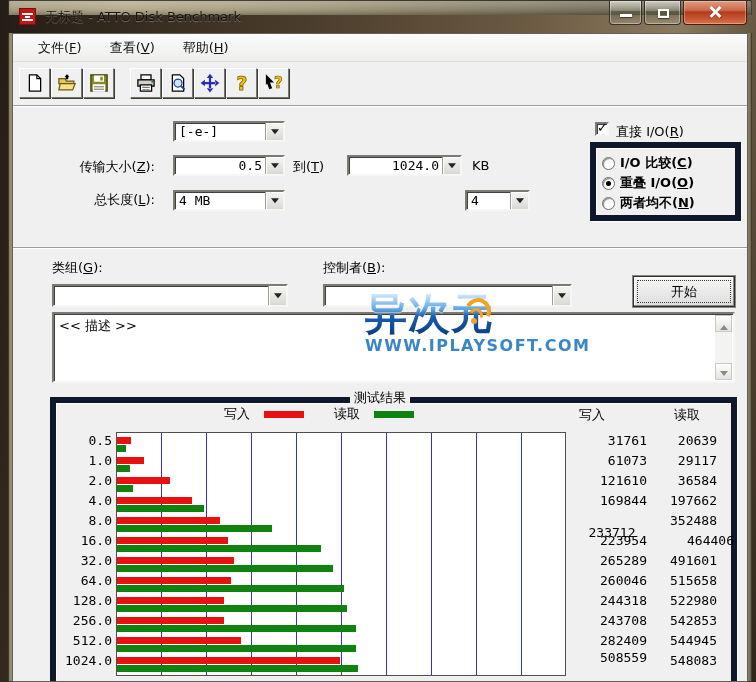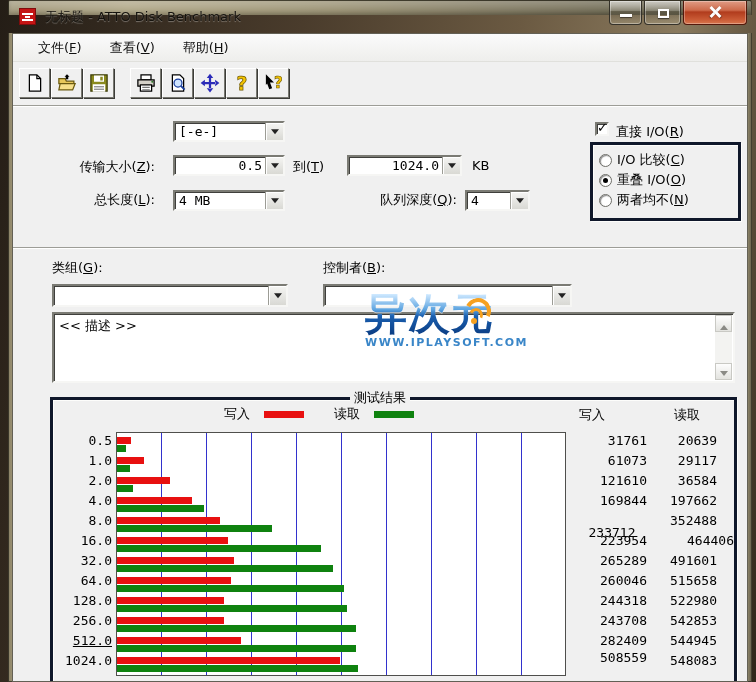--- a/index.html
+++ b/index.html
@@ -50,40 +50,40 @@
   
   .lbl { position:absolute; font-size:13px; color:#000; white-space:nowrap; }
   .rt { text-align:right; }
   .combo { position:absolute; background:#fff; border:2px solid; border-color:#7b7b74 #f6f6f4 #f6f6f4 #7b7b74; box-shadow:inset 1px 1px 0 #3f3f3c; }
   .cval { position:absolute; left:4px; right:21px; top:1px; bottom:1px; font:13px "DejaVu Sans Mono","Liberation Mono",monospace; color:#000; line-height:15px; white-space:nowrap; overflow:hidden; }
   .cval.num { text-align:right; }
   .cbtn { position:absolute; right:0; top:0; bottom:0; width:18px; background:linear-gradient(#f5f5f3,#d9d9d4); border-left:1px solid #9c9c95; box-shadow:inset 1px 1px 0 #fff; }
   .cbtn:after { content:""; position:absolute; left:50%; top:50%; transform:translate(-50%,-30%); border:4px solid transparent; border-top:5px solid #222; }
   .checkbox { position:absolute; width:14px; height:14px; background:#fff; border:2px solid; border-color:#7b7b74 #f6f6f4 #f6f6f4 #7b7b74; box-shadow:inset 1px 1px 0 #3f3f3c; }
   .checkbox.checked:after { content:"✓"; position:absolute; left:0px; top:-4px; font-size:13px; font-weight:bold; color:#000; }
-  .groupbox { position:absolute; border:3px solid #0f172a; box-shadow:inset 1px 1px 0 #fdfdfb, 1px 1px 0 #fdfdfb; }
+  .groupbox { position:absolute; border:6px solid #0f172a; box-shadow:inset 1px 1px 0 #fdfdfb, 1px 1px 0 #fdfdfb;font-weight:bold; }
   .radiorow { position:relative; height:20px; padding-left:24px; font-size:13px; color:#000; white-space:nowrap; line-height:18px; }
   .radio { position:absolute; left:6px; top:3px; width:13px; height:13px; border-radius:50%; background:#fff; border:1px solid #6e6e68; box-shadow:inset 1px 1px 1px rgba(0,0,0,.45); }
   .radio.sel:after { content:""; position:absolute; left:3px; top:3px; width:5px; height:5px; border-radius:50%; background:#000; }
   .pushbtn { position:absolute; background:linear-gradient(#f6f6f4,#dedede); border:1px solid #2e2e2c; box-shadow:inset -1px -1px 0 #8a8a85, inset 1px 1px 0 #ffffff, 0 0 0 1px #8a8a85; }
   .pushbtn .focus { position:absolute; inset:3px; border:1px dotted #3a3a3a; display:flex; align-items:center; justify-content:center; font-size:13px; color:#000; }
   .descbox { position:absolute; background:#fff; border:2px solid; border-color:#7b7b74 #f6f6f4 #f6f6f4 #7b7b74; box-shadow:inset 1px 1px 0 #3f3f3c; }
   .desctext { position:absolute; left:5px; top:3px; font-size:13px; color:#000; }
   .vscroll { position:absolute; right:1px; top:1px; bottom:1px; width:17px; background:#f3f3f1; }
   .sbtn { position:absolute; left:0; width:17px; height:17px; background:linear-gradient(#fdfdfd,#e3e3df); border:1px solid #c9c9c4; }
   .sbtn.up { top:0; } .sbtn.down { bottom:0; }
   .sbtn:after { content:""; position:absolute; left:4px; border:4px solid transparent; }
   .sbtn.up:after { top:5px; border-bottom:5px solid #8a8a85; }
   .sbtn.down:after { top:7px; border-top:5px solid #8a8a85; }
   
   .watermark { position:absolute; left:352px; top:258px; width:180px; z-index:6; }
   .wm-text { font-size:42px; font-weight:bold; letter-spacing:1px; line-height:44px;
     background:linear-gradient(#cfe9ff 5%,#5da4e0 40%,#1a5fb0 55%,#0c3f86 95%); -webkit-background-clip:text; background-clip:text; color:transparent;
     filter:drop-shadow(0 1px 0 rgba(255,255,255,.55)); }
-  .wm-url { font-size:11px; font-weight:bold; color:#3a86c8; letter-spacing:1.5px; margin-top:0px; }
+  .wm-url { font-size:16px; font-weight:bold; color:#3a86c8; letter-spacing:1.5px; margin-top:0px; }
   .wm-arc { position:absolute; border:4px solid transparent; border-top-color:#f6a120; border-right-color:#f6a120; border-radius:50%; transform:rotate(-18deg); }
   .wm-arc.a1 { left:104px; top:16px; width:14px; height:14px; border-width:3px; }
   .wm-arc.a2 { left:100px; top:6px; width:26px; height:26px; }
   .wm-dot { position:absolute; left:106px; top:26px; width:6px; height:6px; border-radius:50%; background:#f6a120; }
   
   .plot { position:absolute; background:#fff; border:1px solid #4f4f4c; }
   .grid { position:absolute; top:0; bottom:0; width:1px; }
   .bar { position:absolute; left:0; height:7px; }
   .rowtxt { position:absolute; height:16px; line-height:16px; font:13px "DejaVu Sans Mono","Liberation Mono",monospace; color:#000; width:100%; text-align:right; white-space:nowrap; }
   .coltxt { position:absolute; font-size:13px; color:#000; }
@@ -203,21 +203,20 @@
       <span class="cval num">1024.0</span>
         <span class="cbtn"></span>
     </div>
     <div class="lbl" style="left:459px; top:124px;">KB</div>
 
     <div class="lbl rt" style="left:20px; top:157px; width:122px;">总长度(<u>L</u>):</div>
     <div class="combo" style="left:160px; top:156px; width:112px; height:21px;">
       <span class="cval">4 MB</span>
         <span class="cbtn"></span>
     </div>
-    <div class="lbl rt" style="left:304px; top:157px; width:140px;">队列深度(<u>Q</u>):</div>
     <div class="combo" style="left:452px; top:156px; width:65px; height:21px;">
       <span class="cval">4</span>
         <span class="cbtn"></span>
     </div>
 
     <div class="checkbox checked" style="left:582px; top:88px;"></div>
     <div class="lbl" style="left:603px; top:89px;">直接 I/O(<u>R</u>)</div>
     <div class="groupbox" style="left:577px; top:108px; width:151px; height:79px; padding-top:6px;">
       <div class="radios">
           <div class="radiorow"><span class="radio"></span><span>I/O 比较(<u>C</u>)</span></div>
@@ -230,20 +229,23 @@
 
     <div class="lbl" style="left:39px; top:225px;">类组(<u>G</u>):</div>
     <div class="combo" style="left:39px; top:250px; width:236px; height:23px;">
       <span class="cval"></span>
         <span class="cbtn"></span>
     </div>
     <div class="lbl" style="left:310px; top:225px;">控制者(<u>B</u>):</div>
     <div class="combo" style="left:310px; top:250px; width:249px; height:23px;">
       <span class="cval"></span>
         <span class="cbtn"></span>
+    </div>
+    <div class="pushbtn" style="left:620px; top:242px; width:102px; height:31px;">
+      <div class="focus">开始</div>
     </div>
 
     <div class="descbox" style="left:39px; top:278px; width:683px; height:71px;">
       <div class="desctext">&lt;&lt; 描述 &gt;&gt;</div>
       <div class="vscroll">
         <div class="sbtn up"></div>
         <div class="sbtn down"></div>
       </div>
     </div>
 
@@ -306,21 +308,21 @@
         <div class="rowtxt" style="top: 1px;">0.5</div>
         <div class="rowtxt" style="top: 21px;">1.0</div>
         <div class="rowtxt" style="top: 41px;">2.0</div>
         <div class="rowtxt" style="top: 61px; text-align: right;">4.0</div>
         <div class="rowtxt" style="top: 81px;">8.0</div>
         <div class="rowtxt" style="top: 101px;">16.0</div>
         <div class="rowtxt" style="top: 121px;">32.0</div>
         <div class="rowtxt" style="top: 141px;">64.0</div>
         <div class="rowtxt" style="top: 161px;">128.0</div>
         <div class="rowtxt" style="top: 181px;">256.0</div>
-        <div class="rowtxt" style="top: 201px; text-decoration: underline;">512.0</div>
+        <div class="rowtxt" style="top: 201px;">512.0</div>
         <div class="rowtxt" style="top: 221px;">1024.0</div>
       </div>
     <div style="position:absolute; left:564px; top:398px; width:70px; height:251px;">
         <div class="rowtxt" style="top: 1px;">31761</div>
         <div class="rowtxt" style="top: 21px;">61073</div>
         <div class="rowtxt" style="top: 41px;">121610</div>
         <div class="rowtxt" style="top: 61px;">169844</div>
         <div class="rowtxt" style="top: 93px; text-align: center;">233712</div>
         <div class="rowtxt" style="top: 101px;">223954</div>
         <div class="rowtxt" style="top: 121px;">265289</div>

